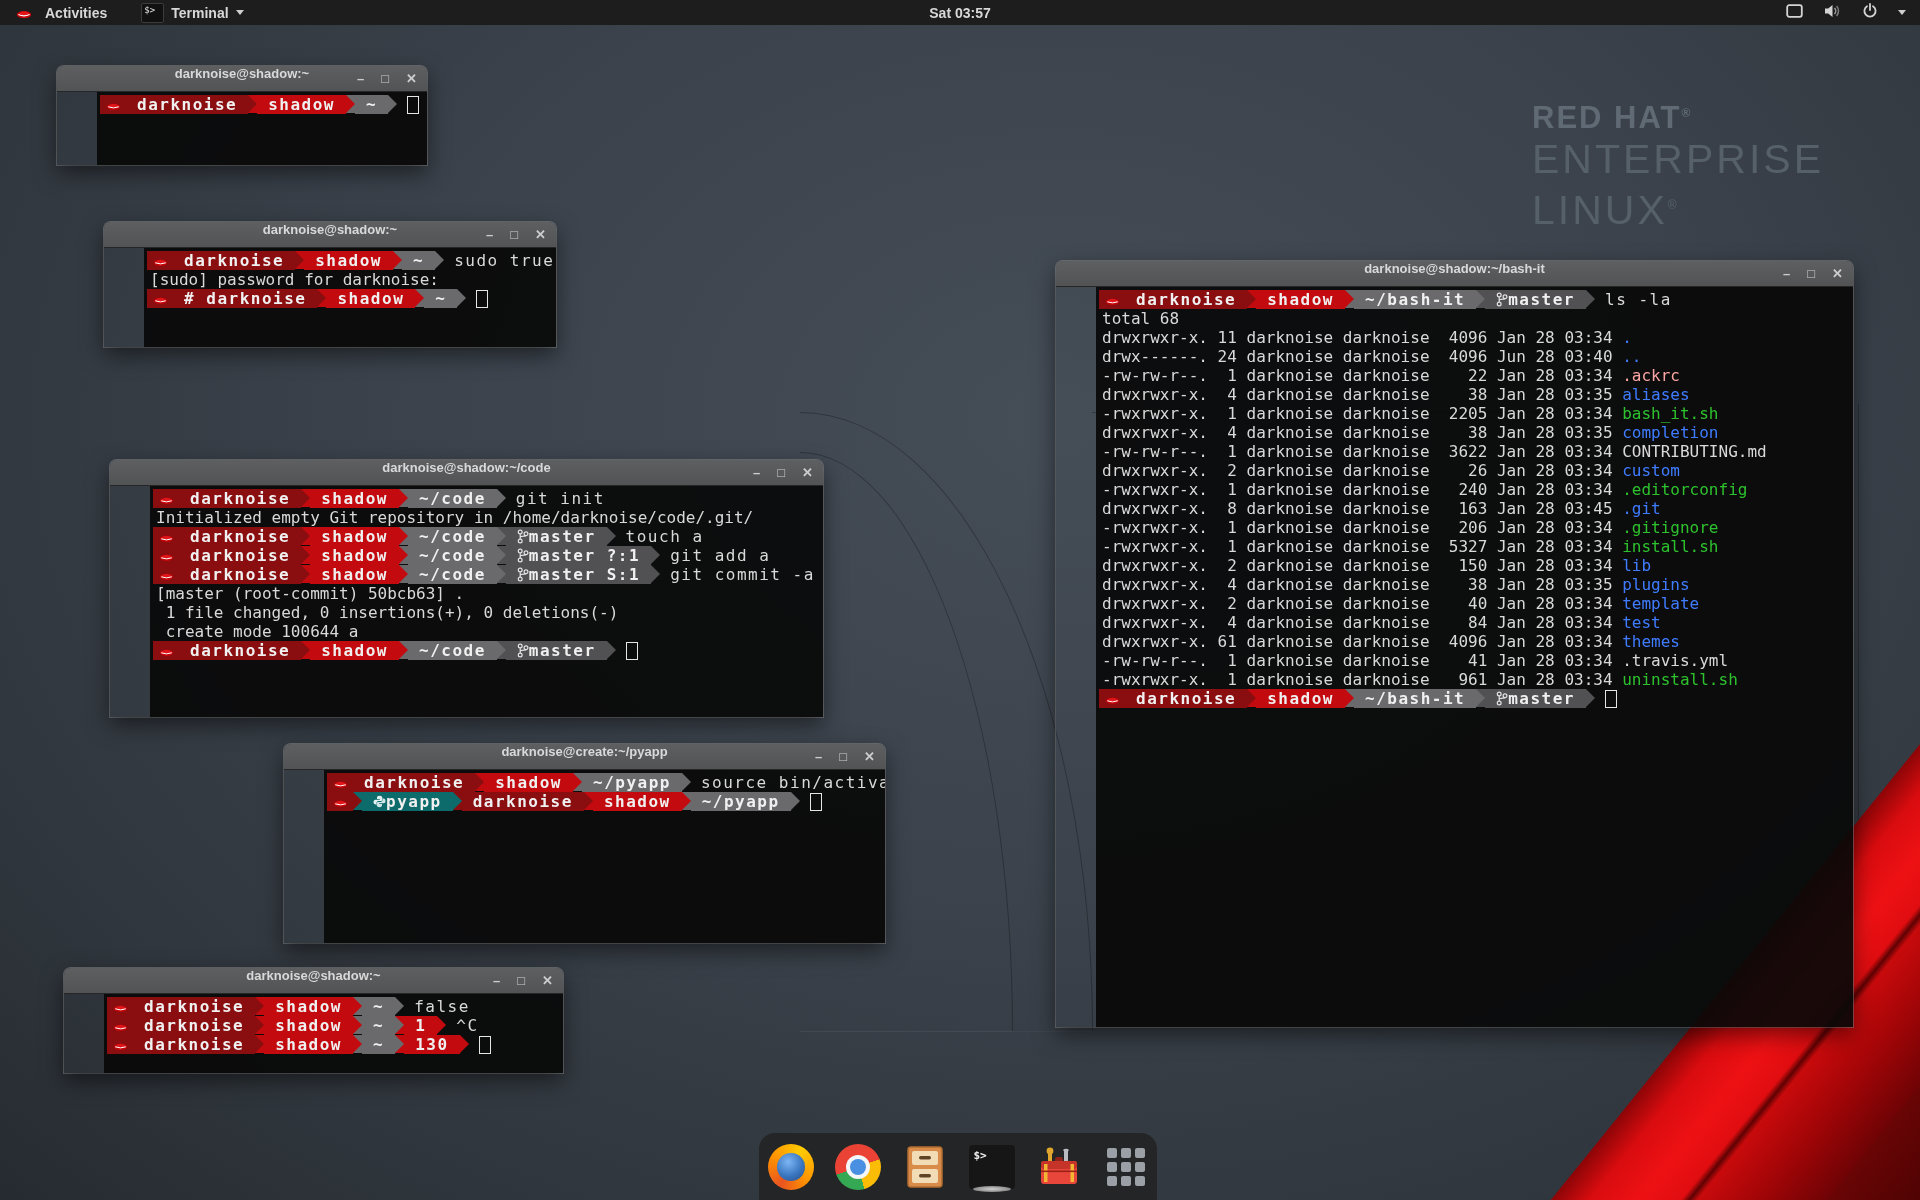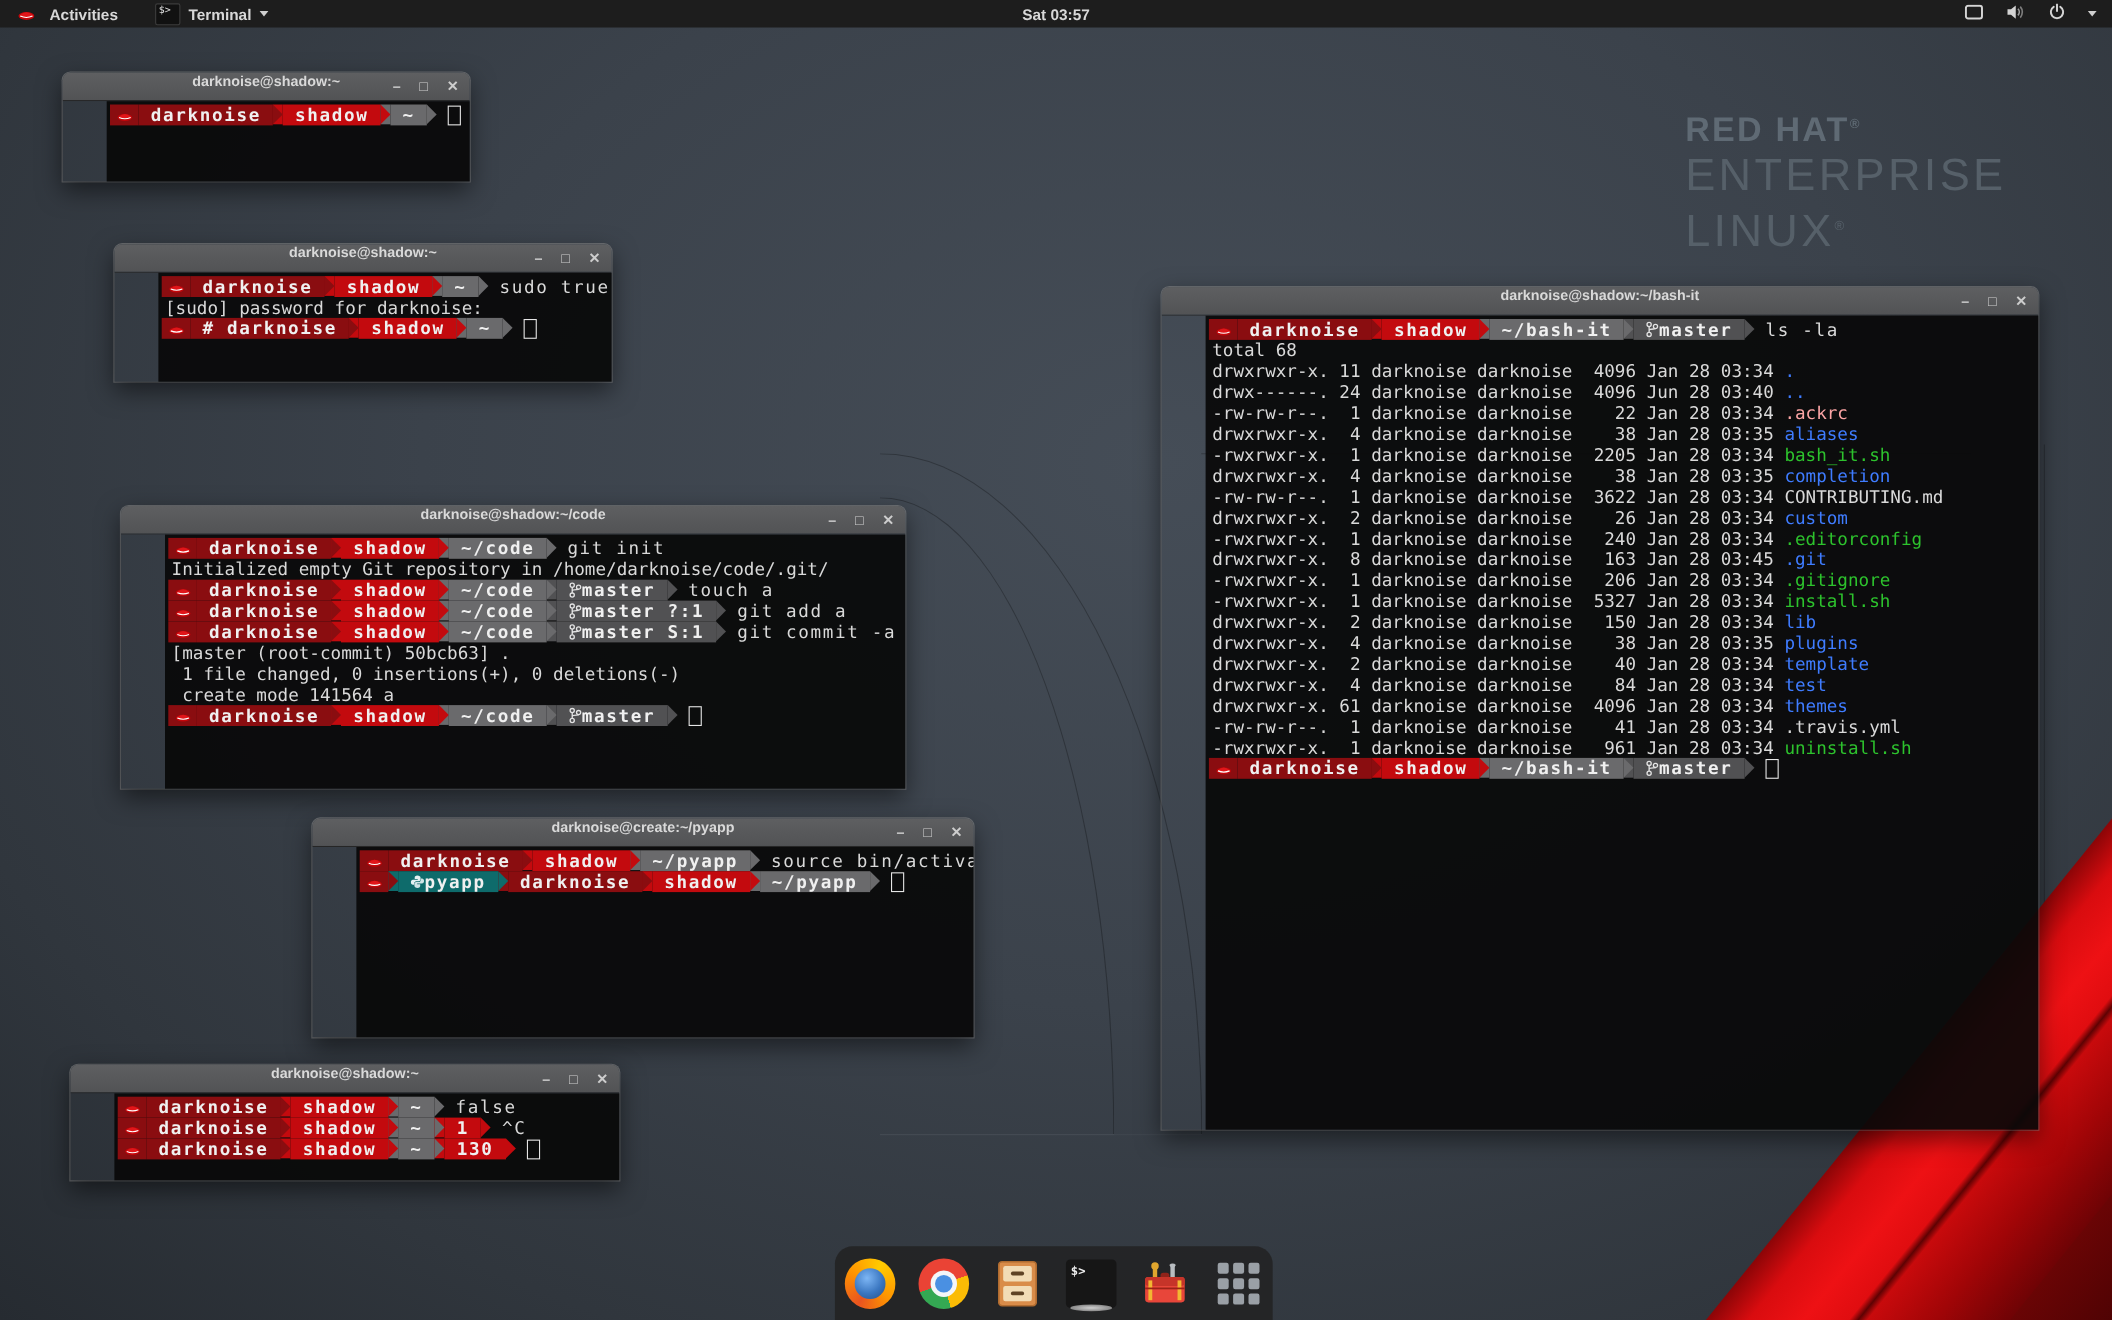--- a/index.html
+++ b/index.html
@@ -228,21 +228,21 @@
               <path d="M2 7.4 Q7.5 2 13 7.4 Q7.5 10.2 2 7.4Z" fill="#e0161a"></path>
               <path d="M2.2 7.8 Q7.5 10 12.8 7.8" stroke="#fff" stroke-width="1" fill="none"></path>
             </svg></span></span><span class="pseg" style="background: rgb(138, 13, 16);">darknoise</span><span class="parrow" style="border-left-color: rgb(138, 13, 16); background-color: rgb(195, 10, 14);"></span><span class="pseg" style="background: rgb(195, 10, 14);">shadow</span><span class="parrow" style="border-left-color: rgb(195, 10, 14); background-color: rgb(106, 106, 108);"></span><span class="pseg" style="background: rgb(106, 106, 108);">~/code</span><span class="parrow" style="border-left-color: rgb(106, 106, 108); background-color: rgb(81, 81, 83);"></span><span class="pseg" style="background: rgb(81, 81, 83);"><span class="seg-ic"><svg width="12" height="15" viewBox="0 0 12 15">
               <circle cx="3.2" cy="3" r="1.9" fill="none" stroke="#e3e3e3" stroke-width="1.2"></circle>
               <circle cx="3.2" cy="12" r="1.9" fill="none" stroke="#e3e3e3" stroke-width="1.2"></circle>
               <circle cx="9" cy="4.8" r="1.9" fill="none" stroke="#e3e3e3" stroke-width="1.2"></circle>
               <path d="M3.2 4.9v5.2 M3.2 8.6c0-2.4 5.8-1 5.8-1.9" fill="none" stroke="#e3e3e3" stroke-width="1.2"></path>
             </svg></span>master S:1</span><span class="parrow" style="border-left-color: rgb(81, 81, 83);"></span><span class="cmd">git commit -a -m .</span></div>
       <div class="tline out">[master (root-commit) 50bcb63] .</div>
       <div class="tline out"> 1 file changed, 0 insertions(+), 0 deletions(-)</div>
-      <div class="tline out"> create mode 141564 a</div>
+      <div class="tline out"> create mode 100644 a</div>
       <div class="tline"><span class="pseg icon-only" style="background: rgb(138, 13, 16);"><span class="seg-ic"><svg width="15" height="12" viewBox="0 0 15 12">
               <ellipse cx="7.5" cy="7.8" rx="6.6" ry="3.1" fill="#c4060a"></ellipse>
               <path d="M2 7.4 Q7.5 2 13 7.4 Q7.5 10.2 2 7.4Z" fill="#e0161a"></path>
               <path d="M2.2 7.8 Q7.5 10 12.8 7.8" stroke="#fff" stroke-width="1" fill="none"></path>
             </svg></span></span><span class="pseg" style="background: rgb(138, 13, 16);">darknoise</span><span class="parrow" style="border-left-color: rgb(138, 13, 16); background-color: rgb(195, 10, 14);"></span><span class="pseg" style="background: rgb(195, 10, 14);">shadow</span><span class="parrow" style="border-left-color: rgb(195, 10, 14); background-color: rgb(106, 106, 108);"></span><span class="pseg" style="background: rgb(106, 106, 108);">~/code</span><span class="parrow" style="border-left-color: rgb(106, 106, 108); background-color: rgb(81, 81, 83);"></span><span class="pseg" style="background: rgb(81, 81, 83);"><span class="seg-ic"><svg width="12" height="15" viewBox="0 0 12 15">
               <circle cx="3.2" cy="3" r="1.9" fill="none" stroke="#e3e3e3" stroke-width="1.2"></circle>
               <circle cx="3.2" cy="12" r="1.9" fill="none" stroke="#e3e3e3" stroke-width="1.2"></circle>
               <circle cx="9" cy="4.8" r="1.9" fill="none" stroke="#e3e3e3" stroke-width="1.2"></circle>
               <path d="M3.2 4.9v5.2 M3.2 8.6c0-2.4 5.8-1 5.8-1.9" fill="none" stroke="#e3e3e3" stroke-width="1.2"></path>
             </svg></span>master</span><span class="parrow" style="border-left-color: rgb(81, 81, 83);"></span><span class="cursor"></span></div>

